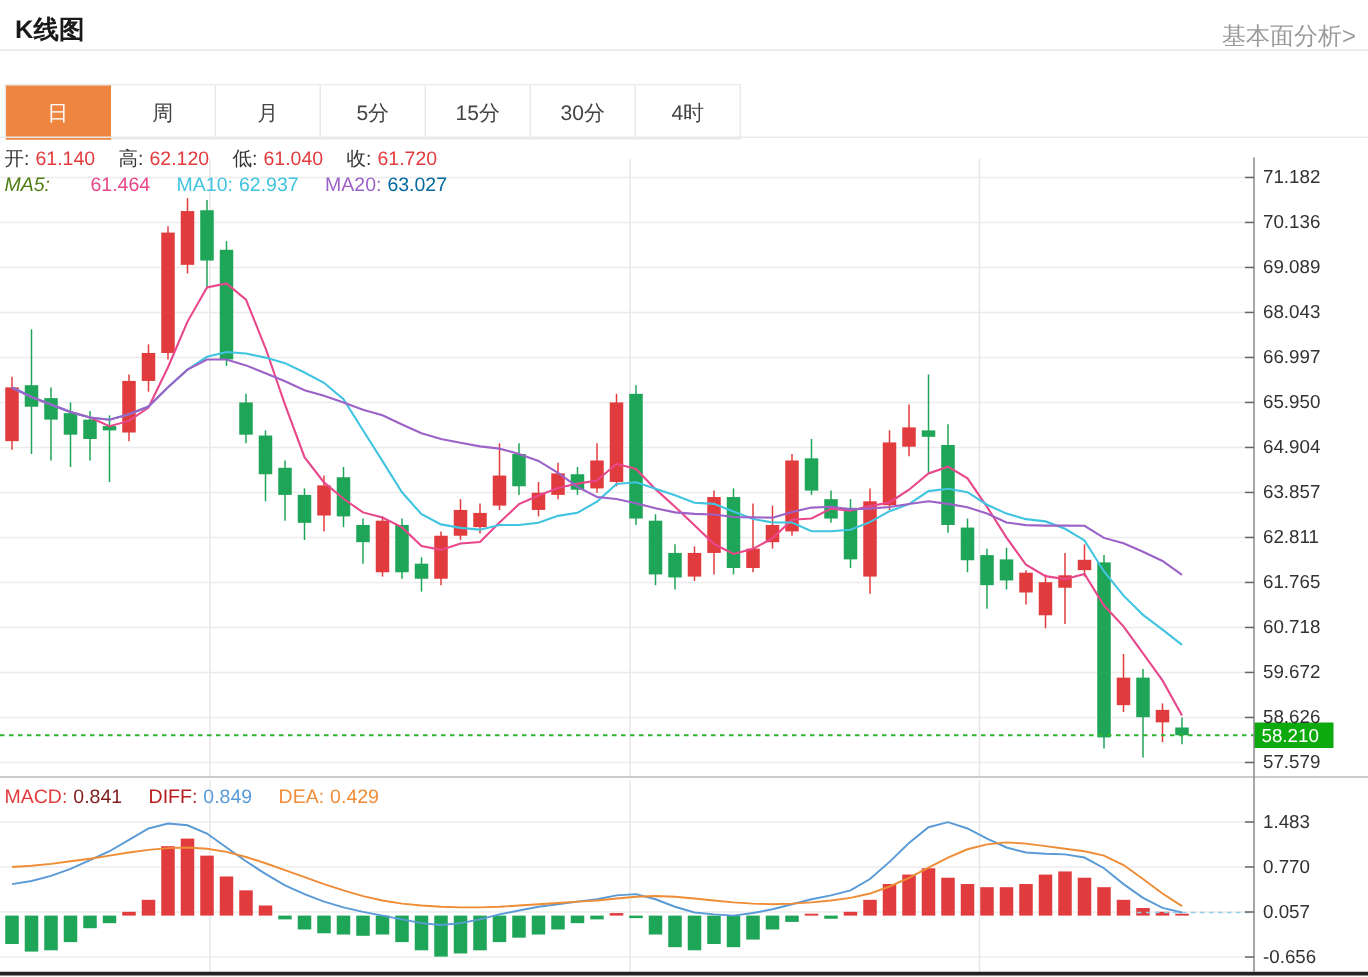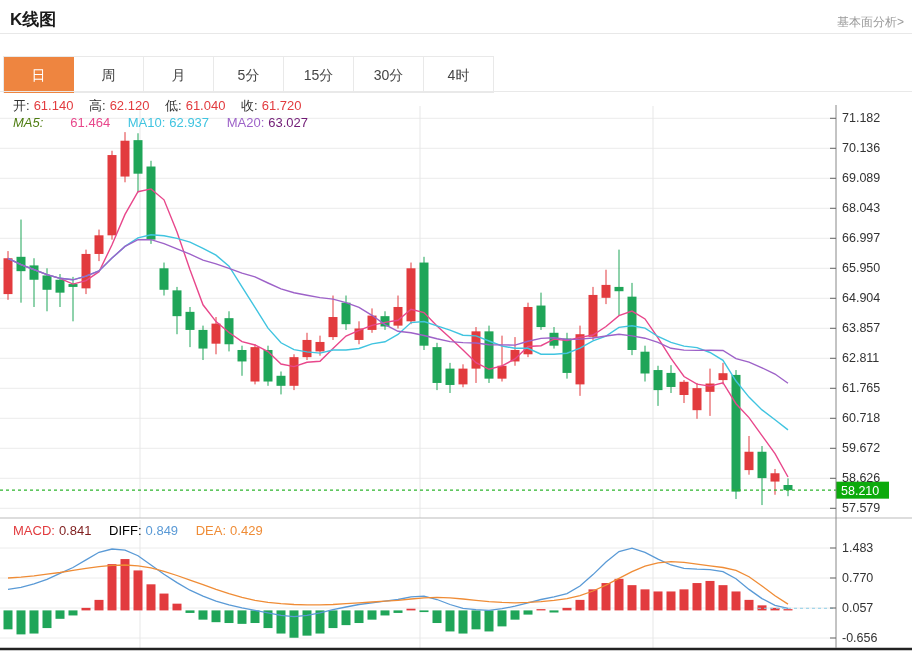--- a/index.html
+++ b/index.html
@@ -1,28 +1,28 @@
 <!DOCTYPE html>
 <html><head>
 <meta charset="utf-8">
 <style>
   html,body{margin:0;padding:0;background:#fff;}
   #stage{position:relative;width:912px;height:651px;background:#fff;overflow:hidden;
          font-family:"Liberation Sans","DejaVu Sans",sans-serif;}
   .hdr-title{position:absolute;left:10px;top:8px;font-size:17px;font-weight:bold;color:#1a1a1a;}
-  .hdr-link{position:absolute;right:8px;top:14px;font-size:12px;color:#9a9a9a;cursor:pointer;}
+  .hdr-link{position:absolute;right:8px;top:14px;font-size:16px;color:#9a9a9a;cursor:pointer;}
   .hdr-rule{position:absolute;left:0;top:33px;width:912px;height:1px;background:#e8e8e8;}
   #tabbar{position:absolute;left:3px;top:56px;height:36px;display:flex;border-top:1px solid #e9e9e9;
           border-left:1px solid #e9e9e9;}
   #tabbar .tab{width:70px;height:36px;line-height:36px;text-align:center;font-size:14px;color:#444;
                border-right:1px solid #e9e9e9;border-bottom:1px solid #e9e9e9;cursor:pointer;
                box-sizing:border-box;background:#fff;}
   #tabbar .tab.sel{background:#ee8540;color:#fff;border-color:#ee8540;}
   .tabrule{position:absolute;left:0;top:91px;width:912px;height:1px;background:#e9e9e9;}
-  .inforow{position:absolute;left:13px;font-size:13px;white-space:nowrap;z-index:5;}
+  .inforow{position:absolute;left:3px;font-size:13px;white-space:nowrap;z-index:5;}
   .inforow span{margin-right:4px;}
   .lab{color:#333;}
   svg{position:absolute;left:0;top:0;}
 </style>
 </head>
 <body>
 
 <div id="stage">
   <div class="hdr-title">K线图</div>
   <div class="hdr-link">基本面分析&gt;</div>
@@ -41,25 +41,25 @@
 
   <div class="inforow" style="top:97px;">
     <span class="lab">开:</span><span class="val-red" style="color: rgb(226, 59, 62);">61.140</span>
     <span class="lab" style="margin-left:8px">高:</span><span class="val-red" style="color: rgb(226, 59, 62);">62.120</span>
     <span class="lab" style="margin-left:8px">低:</span><span class="val-red" style="color: rgb(226, 59, 62);">61.040</span>
     <span class="lab" style="margin-left:8px">收:</span><span class="val-red" style="color: rgb(226, 59, 62);">61.720</span>
   </div>
   <div class="inforow" style="top:115px;">
     <span class="ma5c" style="color: #4d7c0f; font-style: italic;">MA5:</span><span class="ma5c" style="color: rgb(232, 71, 139); margin-left: 23px;">61.464</span>
     <span class="ma10c" style="margin-left: 10px; color: rgb(64, 196, 224);">MA10:</span><span class="ma10c" style="color: rgb(64, 196, 224);">62.937</span>
-    <span class="ma20c" style="margin-left: 10px; color: rgb(157, 98, 200);">MA20:</span><span class="ma20c" style="color: #701a75; text-align: right;">63.027</span>
+    <span class="ma20c" style="margin-left: 10px; color: rgb(157, 98, 200);">MA20:</span><span class="ma20c" style="color: #0369a1; text-align: right;">63.027</span>
   </div>
   <div class="inforow" style="top:523px;">
     <span class="macdc" style="color: rgb(226, 59, 62);">MACD:</span><span class="macdc" style="color: #7f1d1d;">0.841</span>
-    <span class="diffc" style="margin-left: 10px; color: #000000;">DIFF:</span><span class="diffc" style="color: rgb(90, 154, 214);">0.849</span>
+    <span class="diffc" style="margin-left: 10px; color: #b91c1c;">DIFF:</span><span class="diffc" style="color: rgb(90, 154, 214);">0.849</span>
     <span class="deac" style="margin-left: 10px; color: rgb(239, 140, 54);">DEA:</span><span class="deac" style="color: rgb(239, 140, 54);">0.429</span>
   </div>
 
   <svg id="chart" width="912" height="651" viewBox="0 0 912 651">
       <line x1="0" y1="118.3" x2="836" y2="118.3" stroke="#ececec" stroke-width="1"></line>
       <line x1="0" y1="148.3" x2="836" y2="148.3" stroke="#ececec" stroke-width="1"></line>
       <line x1="0" y1="178.3" x2="836" y2="178.3" stroke="#ececec" stroke-width="1"></line>
       <line x1="0" y1="208.3" x2="836" y2="208.3" stroke="#ececec" stroke-width="1"></line>
       <line x1="0" y1="238.3" x2="836" y2="238.3" stroke="#ececec" stroke-width="1"></line>
       <line x1="0" y1="268.3" x2="836" y2="268.3" stroke="#ececec" stroke-width="1"></line>

